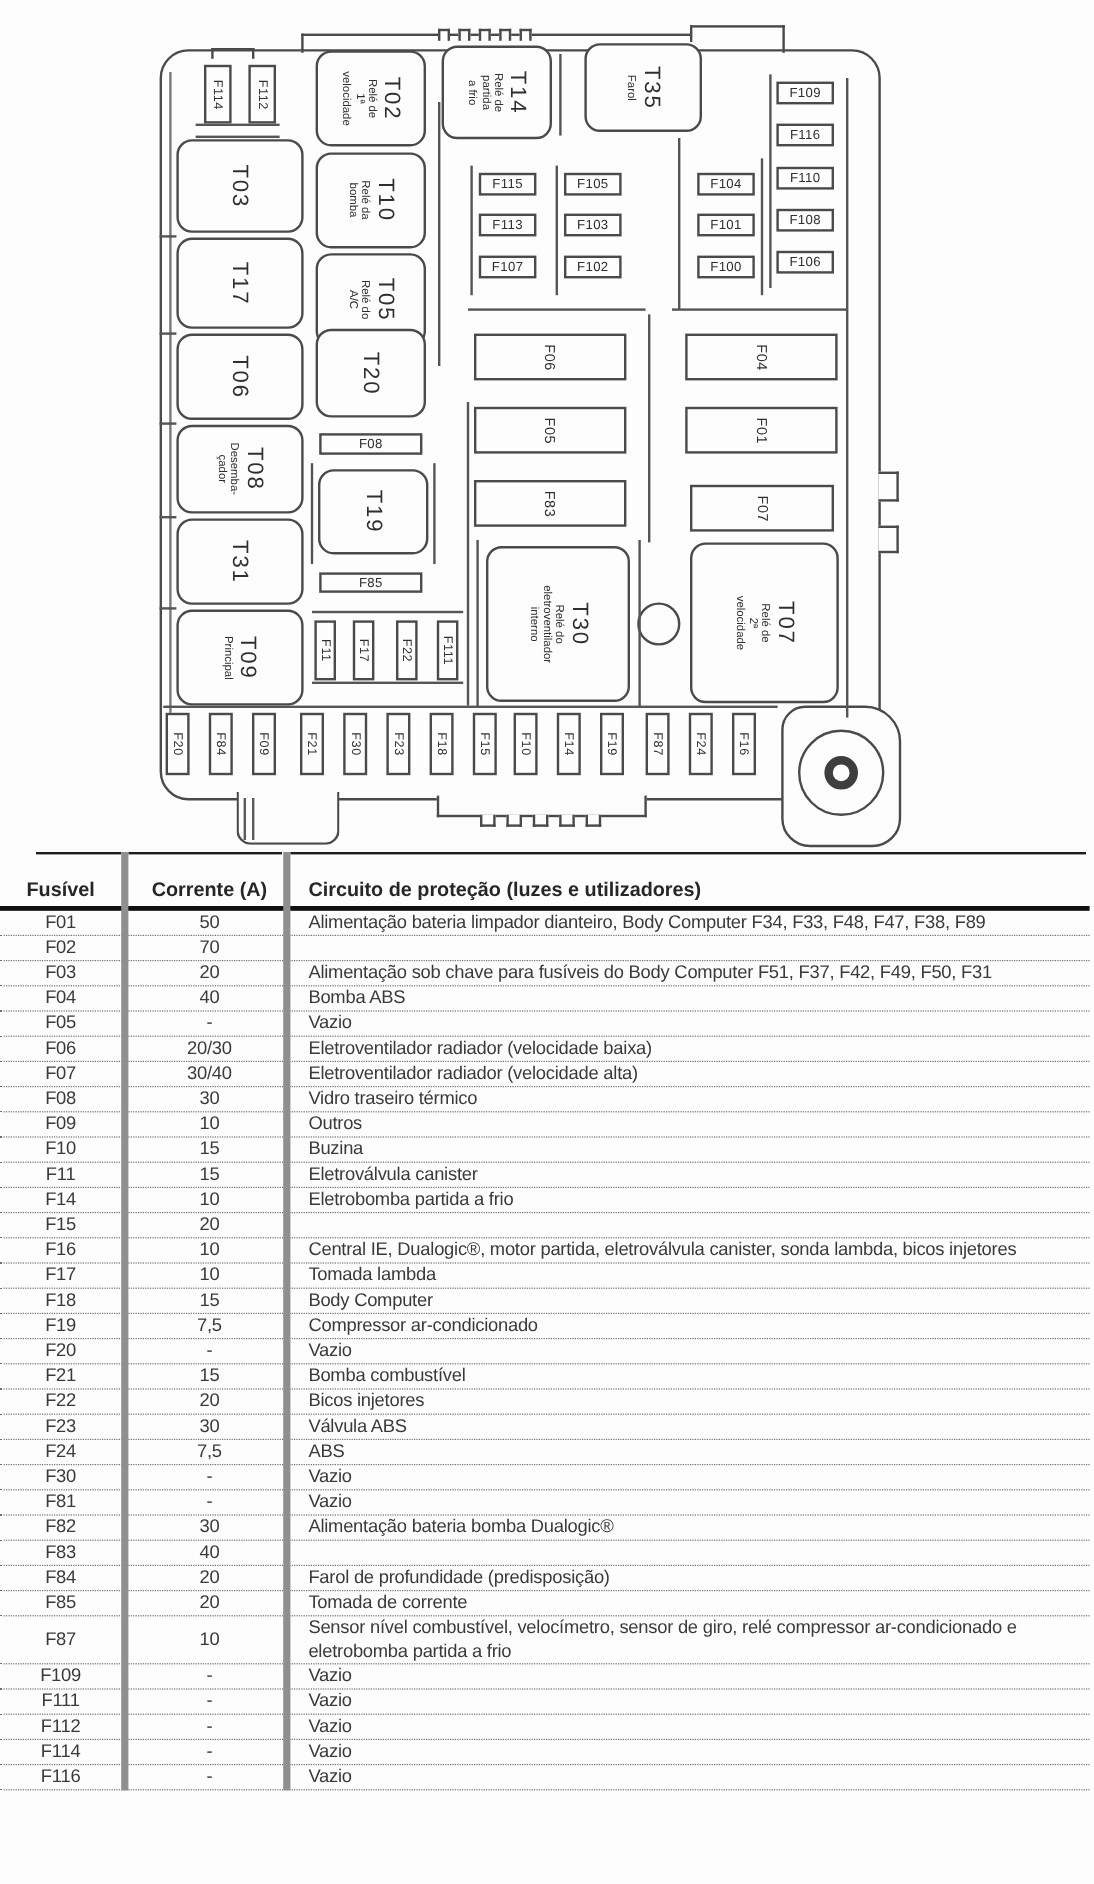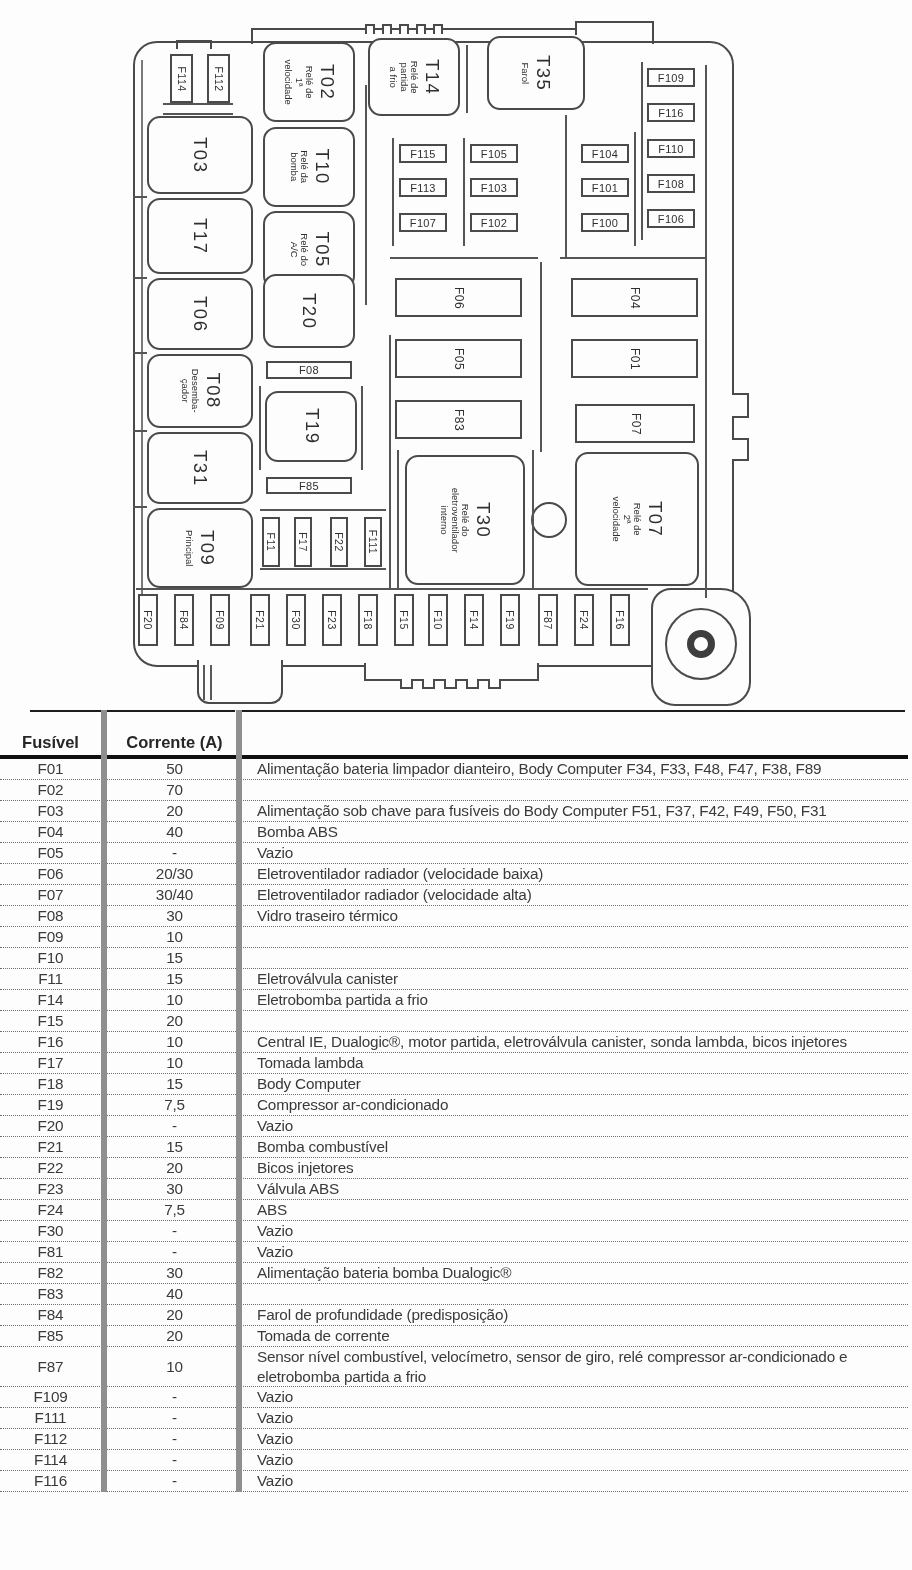--- a/index.html
+++ b/index.html
@@ -448,20 +448,21 @@
 
   <div class="tbl">
     <div class="tline tline1"></div>
     <div class="tline tline2"></div>
     <div class="tline tline3"></div>
     <div class="vbar vbar1"></div>
     <div class="vbar vbar2"></div>
     <div class="thead">
       <div class="c c1">Fusível</div>
       <div class="c c2">Corrente (A)</div>
+      <div class="c c3">Circuito de proteção (luzes e utilizadores)</div>
     </div>
     <div id="rows">
         <div class="trow">
           <div class="c c1">F01</div>
           <div class="c c2">50</div>
           <div class="c c3">Alimentação bateria limpador dianteiro, Body Computer F34, F33, F48, F47, F38, F89</div>
         </div>
         <div class="trow">
           <div class="c c1">F02</div>
           <div class="c c2">70</div>
@@ -492,24 +493,26 @@
           <div class="c c3">Eletroventilador radiador (velocidade alta)</div>
         </div>
         <div class="trow">
           <div class="c c1">F08</div>
           <div class="c c2">30</div>
           <div class="c c3">Vidro traseiro térmico</div>
         </div>
         <div class="trow">
           <div class="c c1">F09</div>
           <div class="c c2">10</div>
+          <div class="c c3">Outros</div>
         </div>
         <div class="trow">
           <div class="c c1">F10</div>
           <div class="c c2">15</div>
+          <div class="c c3">Buzina</div>
         </div>
         <div class="trow">
           <div class="c c1">F11</div>
           <div class="c c2">15</div>
           <div class="c c3">Eletroválvula canister</div>
         </div>
         <div class="trow">
           <div class="c c1">F14</div>
           <div class="c c2">10</div>
           <div class="c c3">Eletrobomba partida a frio</div>

